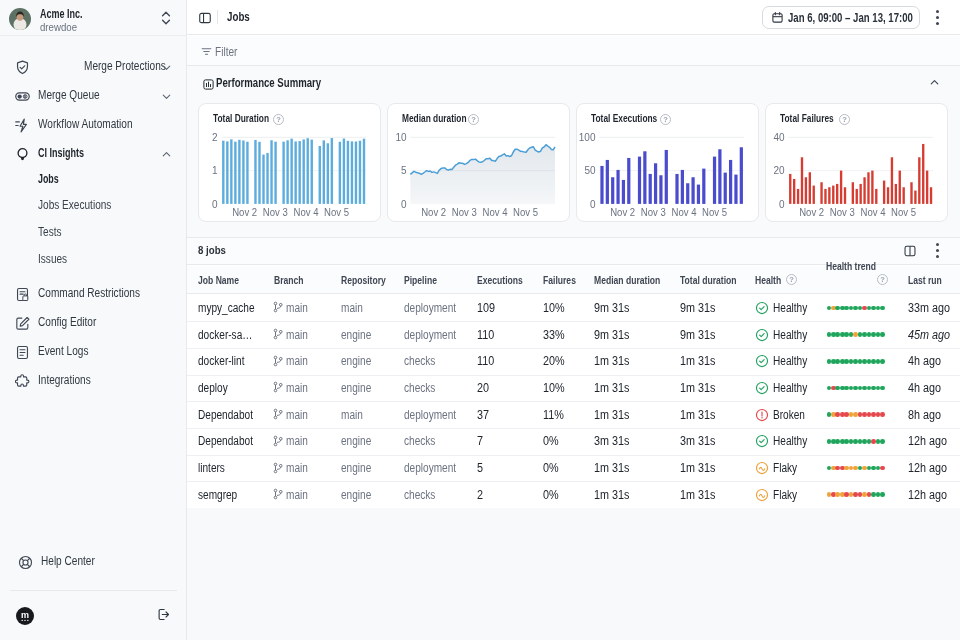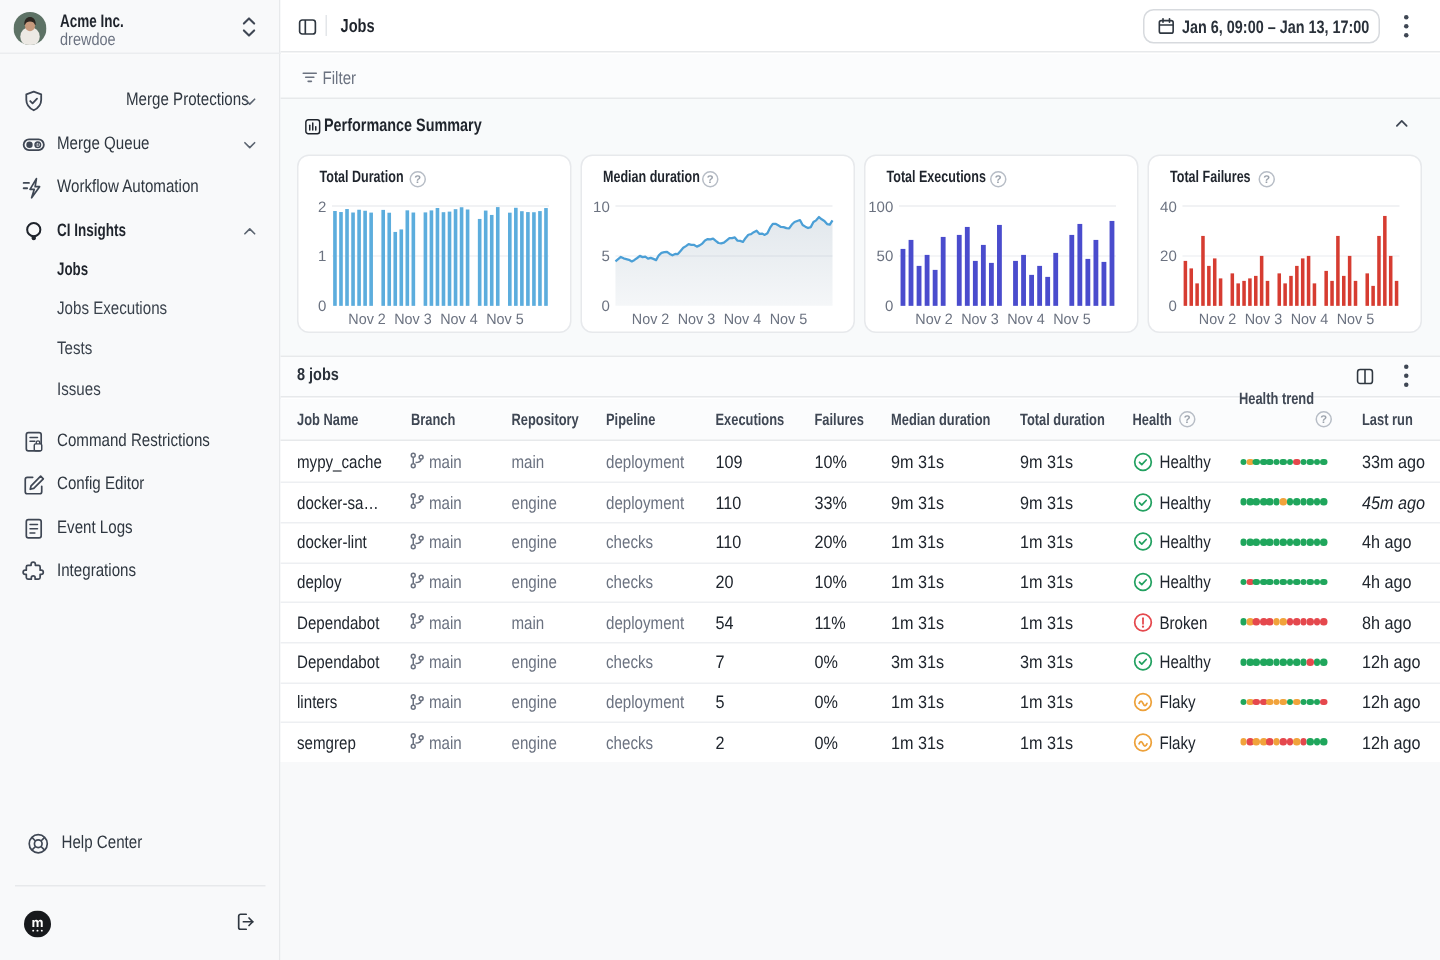--- a/index.html
+++ b/index.html
@@ -487,21 +487,21 @@
 <svg width="12" height="12" viewBox="0 0 24 24" style="position:absolute;left:272px;top:408px;">
     <circle cx="7" cy="5" r="2.6" fill="none" stroke="#6b7280" stroke-width="2"></circle>
     <circle cx="7" cy="19" r="2.6" fill="none" stroke="#6b7280" stroke-width="2"></circle>
     <circle cx="17.5" cy="7.5" r="2.6" fill="none" stroke="#6b7280" stroke-width="2"></circle>
     <path d="M7 7.6v8.8" stroke="#6b7280" stroke-width="2" fill="none"></path>
     <path d="M17.5 10.2c0 3-3.5 4.3-7.5 4.6" stroke="#6b7280" stroke-width="2" fill="none"></path>
   </svg>
 <div class="tc gray" style="left:286px;top:407.7px;"><span style="display:inline-block;transform:scaleX(.84);transform-origin:0 50%;white-space:nowrap;">main</span></div>
 <div class="tc gray" style="left:341px;top:407.7px;"><span style="display:inline-block;transform:scaleX(.84);transform-origin:0 50%;white-space:nowrap;">main</span></div>
 <div class="tc gray" style="left:404px;top:407.7px;"><span style="display:inline-block;transform:scaleX(.84);transform-origin:0 50%;white-space:nowrap;">deployment</span></div>
-<div class="tc dark" style="left:477px;top:407.7px;"><span style="display:inline-block;transform:scaleX(.90);transform-origin:0 50%;white-space:nowrap;">54</span></div>
+<div class="tc dark" style="left:477px;top:407.7px;"><span style="display:inline-block;transform:scaleX(.90);transform-origin:0 50%;white-space:nowrap;">37</span></div>
 <div class="tc dark" style="left:543px;top:407.7px;"><span style="display:inline-block;transform:scaleX(.90);transform-origin:0 50%;white-space:nowrap;">11%</span></div>
 <div class="tc dark" style="left:594px;top:407.7px;"><span style="display:inline-block;transform:scaleX(.90);transform-origin:0 50%;white-space:nowrap;">1m 31s</span></div>
 <div class="tc dark" style="left:680px;top:407.7px;"><span style="display:inline-block;transform:scaleX(.90);transform-origin:0 50%;white-space:nowrap;">1m 31s</span></div>
 <svg width="14" height="14" viewBox="0 0 24 24" style="position:absolute;left:755px;top:408px;">
     <circle cx="12" cy="12" r="9.5" fill="none" stroke="#e5484d" stroke-width="2"></circle>
     <line x1="12" y1="7" x2="12" y2="13.5" stroke="#e5484d" stroke-width="2" stroke-linecap="round"></line>
     <circle cx="12" cy="16.8" r="1.3" fill="#e5484d"></circle>
   </svg>
 <div class="tc dark" style="left:773px;top:407.7px;"><span style="display:inline-block;transform:scaleX(.84);transform-origin:0 50%;white-space:nowrap;">Broken</span></div>
 <span style="position:absolute;left:826.5px;top:412.3px;width:4.7px;height:4.7px;border-radius:50%;background:#1fa65c;"></span>

